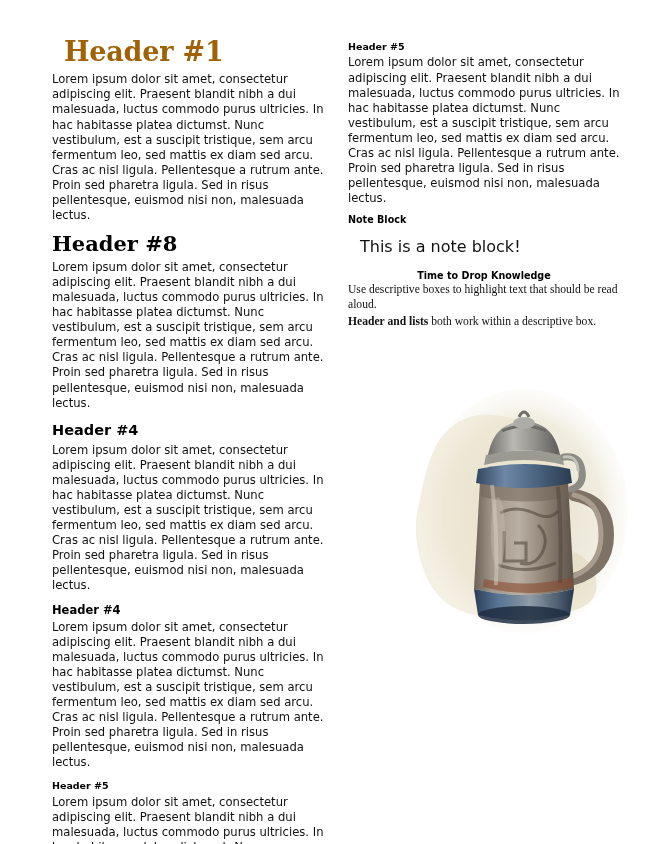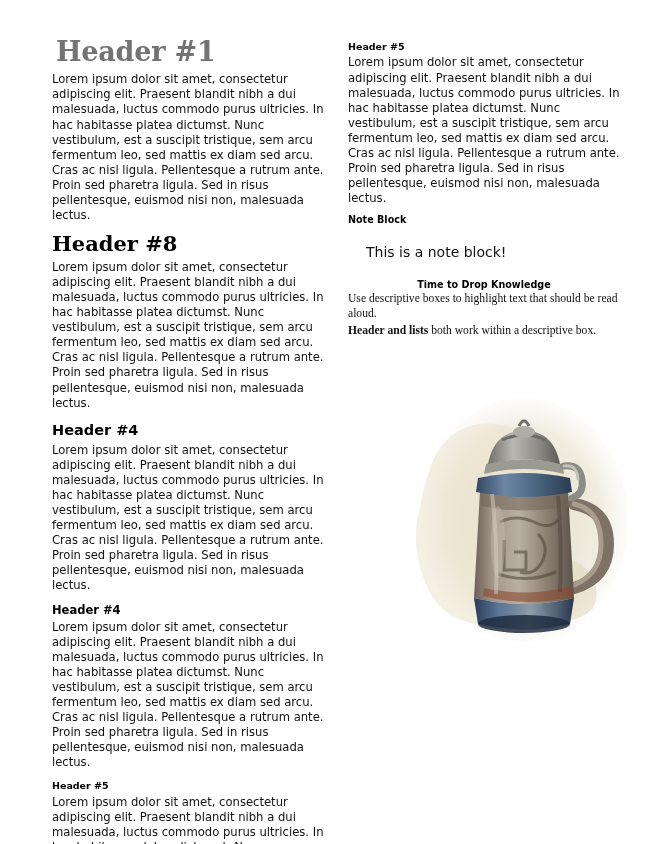--- a/index.html
+++ b/index.html
@@ -33,23 +33,23 @@
   }
   .col-right {
     padding-top: 4px;
   }
 
   h1.h1 {
     font-family: "DejaVu Serif", serif;
     font-size: 27px;
     font-weight: bold;
     line-height: 1.05;
-    margin: 0 0 6px 4px;
+    margin: 0 0 6px 12px;
     letter-spacing: -0.2px;
-    color: #737373;
+    color: #a16207;
   }
   h2.h2 {
     font-family: "DejaVu Serif", serif;
     font-size: 21px;
     font-weight: bold;
     line-height: 1.05;
     margin: 10px 0 5px 0;
     color: #000;
   }
   h3.h3 {
@@ -88,23 +88,23 @@
     text-align: left;
   }
 
   .note-title {
     font-size: 9.6px;
     font-weight: bold;
     margin: 8px 0 0 0;
     color: #000;
   }
   .note-text {
-    font-size: 14px;
+    font-size: 16px;
     line-height: 1.30;
-    margin: 18px;
+    margin: 12px;
     color: #111;
   }
   .sub-title {
     font-size: 9.6px;
     font-weight: bold;
     margin: 6px 0 1px 0;
     color: #000;
     text-align: center;
   }
   .desc-text {

